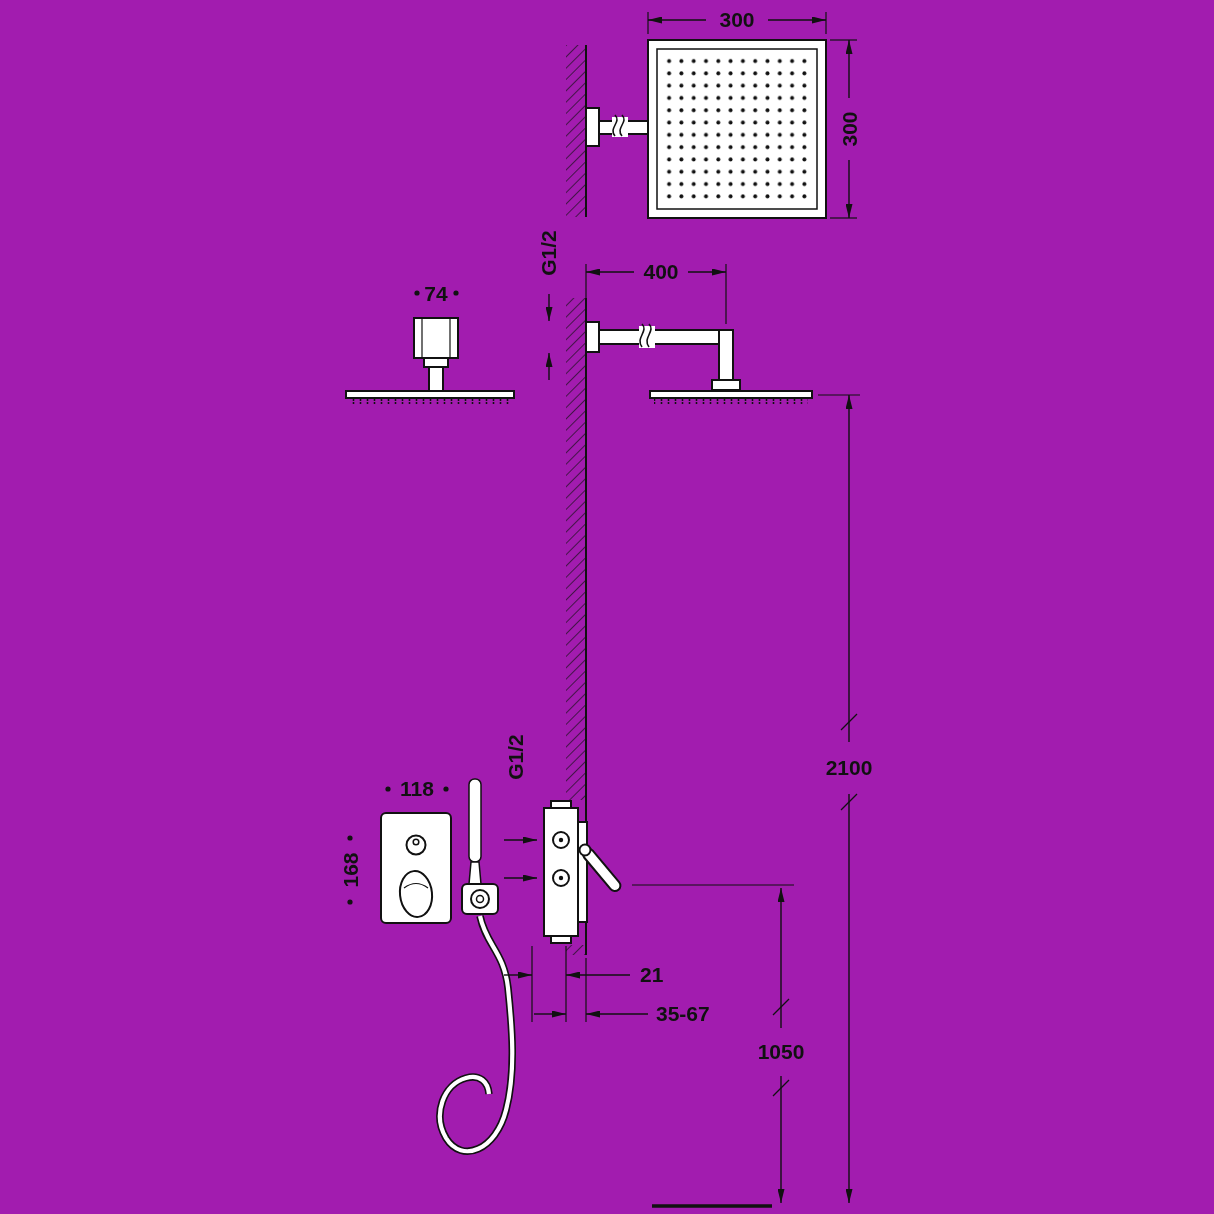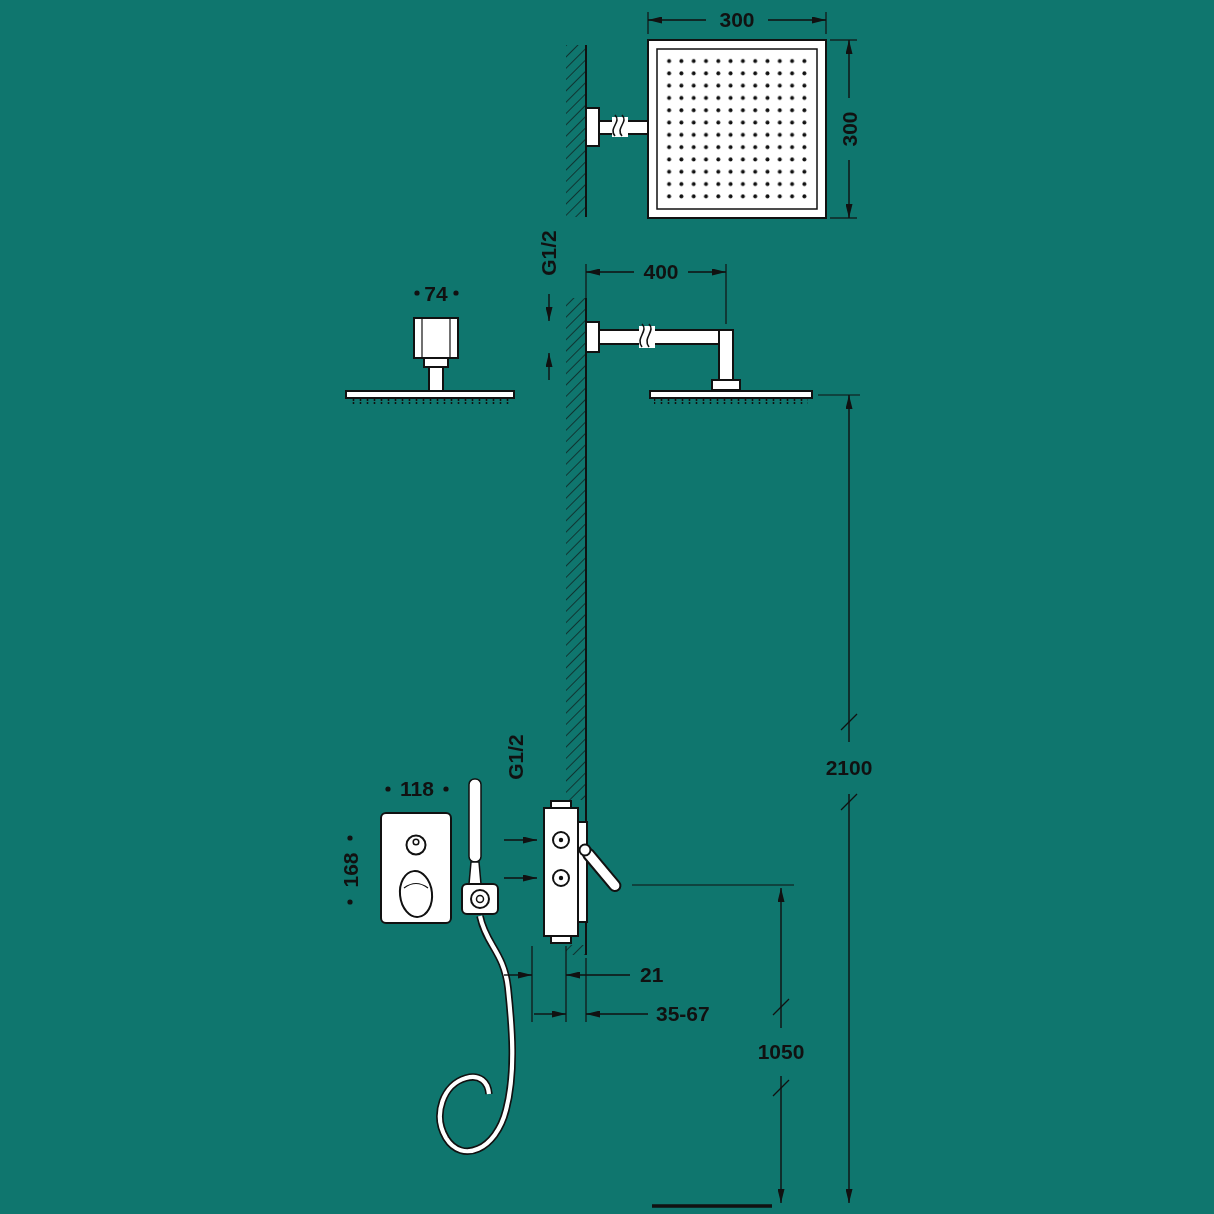--- a/index.html
+++ b/index.html
@@ -1,16 +1,16 @@
 <!DOCTYPE html>
 <html><head>
 <meta charset="utf-8">
 <style>
   html,body{margin:0;padding:0;background:#ffffff;}
-  #stage{width:1214px;height:1214px;position:relative;background:#0f766e;overflow:hidden;}
+  #stage{width:1214px;height:1214px;position:relative;background:#a21caf;overflow:hidden;}
   svg{display:block;}
   text{font-family:"Liberation Sans","DejaVu Sans",sans-serif;font-weight:700;fill:#111;}
   .dim{font-size:21px;}
   .ln{stroke:#111;stroke-width:1.4;fill:none;}
   .ext{stroke:#111;stroke-width:1.2;fill:none;}
   .out{stroke:#111;stroke-width:2;fill:#fff;}
   .out-thin{stroke:#111;stroke-width:1.5;fill:#fff;}
   .solid{fill:#111;}
   .wallline{stroke:#111;stroke-width:2;fill:none;}
   .brk{stroke:#111;stroke-width:1.6;fill:none;}

